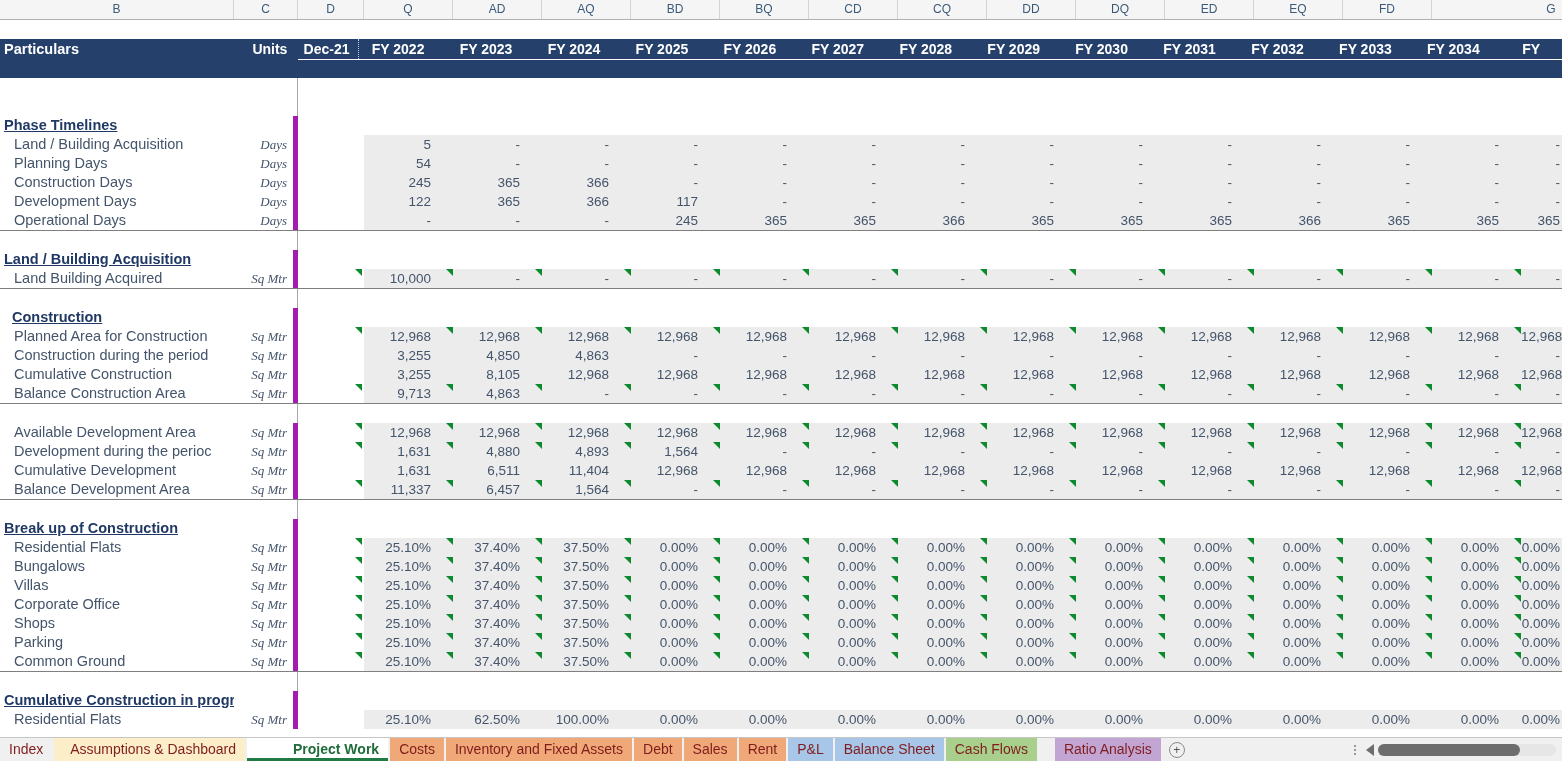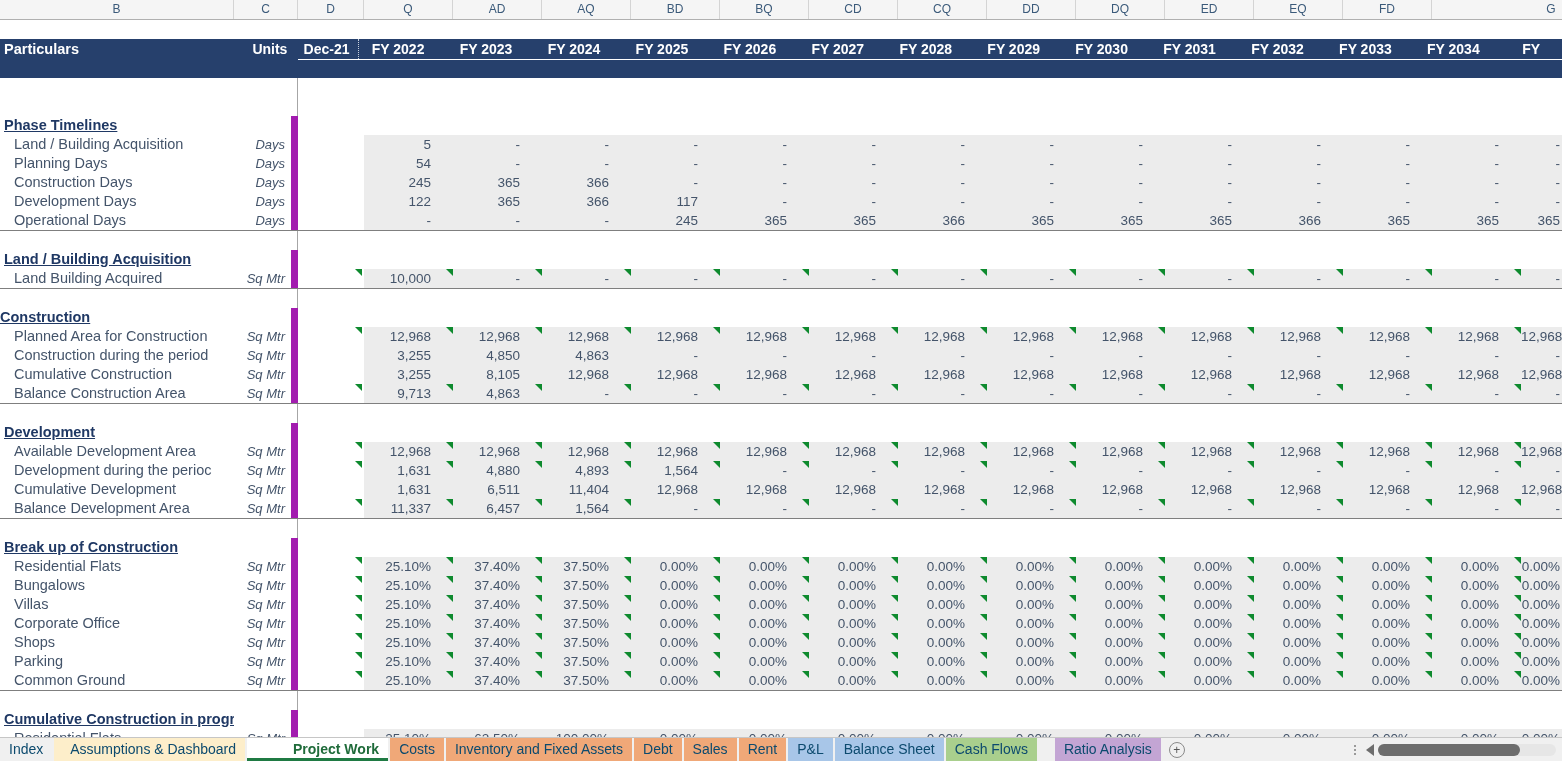--- a/index.html
+++ b/index.html
@@ -65,21 +65,21 @@
     font-size: 14px;
     line-height: 19px;
   }
 
   
   .c-b   { width: 234px; padding-left: 4px; }
   .c-c   { width: 64px;  text-align: right; padding-right: 6px; }
   .c-d   { width: 66px;  text-align: right; padding-right: 8px; }
   .c-fy  { width: 89px;  text-align: right; padding-right: 22px; }
   .c-fy-last { width: 61px; text-align: right; padding-right: 22px; }
-  .c-c { border-right: 7px solid #a21caf; }
+  .c-c { border-right: 5px solid #a21caf; font-family: Liberation Serif, serif; }
 
   
   .lbl {
     color: #44546a;
     font-size: 14.5px;
     padding-left: 14px;
   }
   .lbl-section {
     color: #1f3864;
     font-weight: bold;
@@ -179,21 +179,21 @@
     background: #f0f0f0;
     border-top: 1px solid #c6c6c6;
     display: flex;
     align-items: center;
   }
   .tab {
     height: 23px;
     line-height: 23px;
     padding: 0 9px;
     font-size: 14px;
-    color: #0c4a6e;
+    color: #7f1d1d;
     margin-right: 2px;
     white-space: nowrap;
     border: none;
     cursor: default;
   }
   .tab.active {
     background: #ffffff;
     color: #1f6b3a;
     font-weight: bold;
     border-bottom: 3px solid #1f7a43;
@@ -432,21 +432,21 @@
         <div class="cell c-fy num shade"><span>-</span><div class="cmt"></div></div>
         <div class="cell c-fy num shade"><span>-</span><div class="cmt"></div></div>
         <div class="cell c-fy-last num shade"><span>-</span></div>
       </div>
       <div class="hsep"></div>
       <div class="blankrow">
         <div class="bl-left"></div>
         <div class="bl-right"></div>
       </div>
       <div class="row r-title">
-        <div class="cell" style="width: 234px; padding-left: 0;"><span class="lbl-section">Construction</span></div>
+        <div class="cell" style="width: 234px; padding-left: 12px;"><span class="lbl-section">Construction</span></div>
         <div class="cell c-c"></div>
         <div class="cell" style="flex: 1 1 0%;"></div>
       </div>
       <div class="row">
         <div class="cell c-b lbl">Planned Area for Construction</div>
         <div class="cell c-c unit">Sq Mtr</div>
         <div class="cell c-d">
           <div class="cmt" style="right: 2px;"></div>
         </div>
         <div class="cell c-fy num shade"><span>12,968</span><div class="cmt"></div></div>
@@ -520,25 +520,20 @@
         <div class="cell c-fy num shade"><span>-</span><div class="cmt"></div></div>
         <div class="cell c-fy num shade"><span>-</span><div class="cmt"></div></div>
         <div class="cell c-fy num shade"><span>-</span><div class="cmt"></div></div>
         <div class="cell c-fy num shade"><span>-</span><div class="cmt"></div></div>
         <div class="cell c-fy-last num shade"><span>-</span></div>
       </div>
       <div class="hsep"></div>
       <div class="blankrow">
         <div class="bl-left"></div>
         <div class="bl-right"></div>
-      </div>
-      <div class="row r-title">
-        <div class="cell" style="width: 234px; padding-left: 4px;"><span class="lbl-section">Development</span></div>
-        <div class="cell c-c"></div>
-        <div class="cell" style="flex: 1 1 0%;"></div>
       </div>
       <div class="row">
         <div class="cell c-b lbl">Available Development Area</div>
         <div class="cell c-c unit">Sq Mtr</div>
         <div class="cell c-d">
           <div class="cmt" style="right: 2px;"></div>
         </div>
         <div class="cell c-fy num shade"><span>12,968</span><div class="cmt"></div></div>
         <div class="cell c-fy num shade"><span>12,968</span><div class="cmt"></div></div>
         <div class="cell c-fy num shade"><span>12,968</span><div class="cmt"></div></div>

